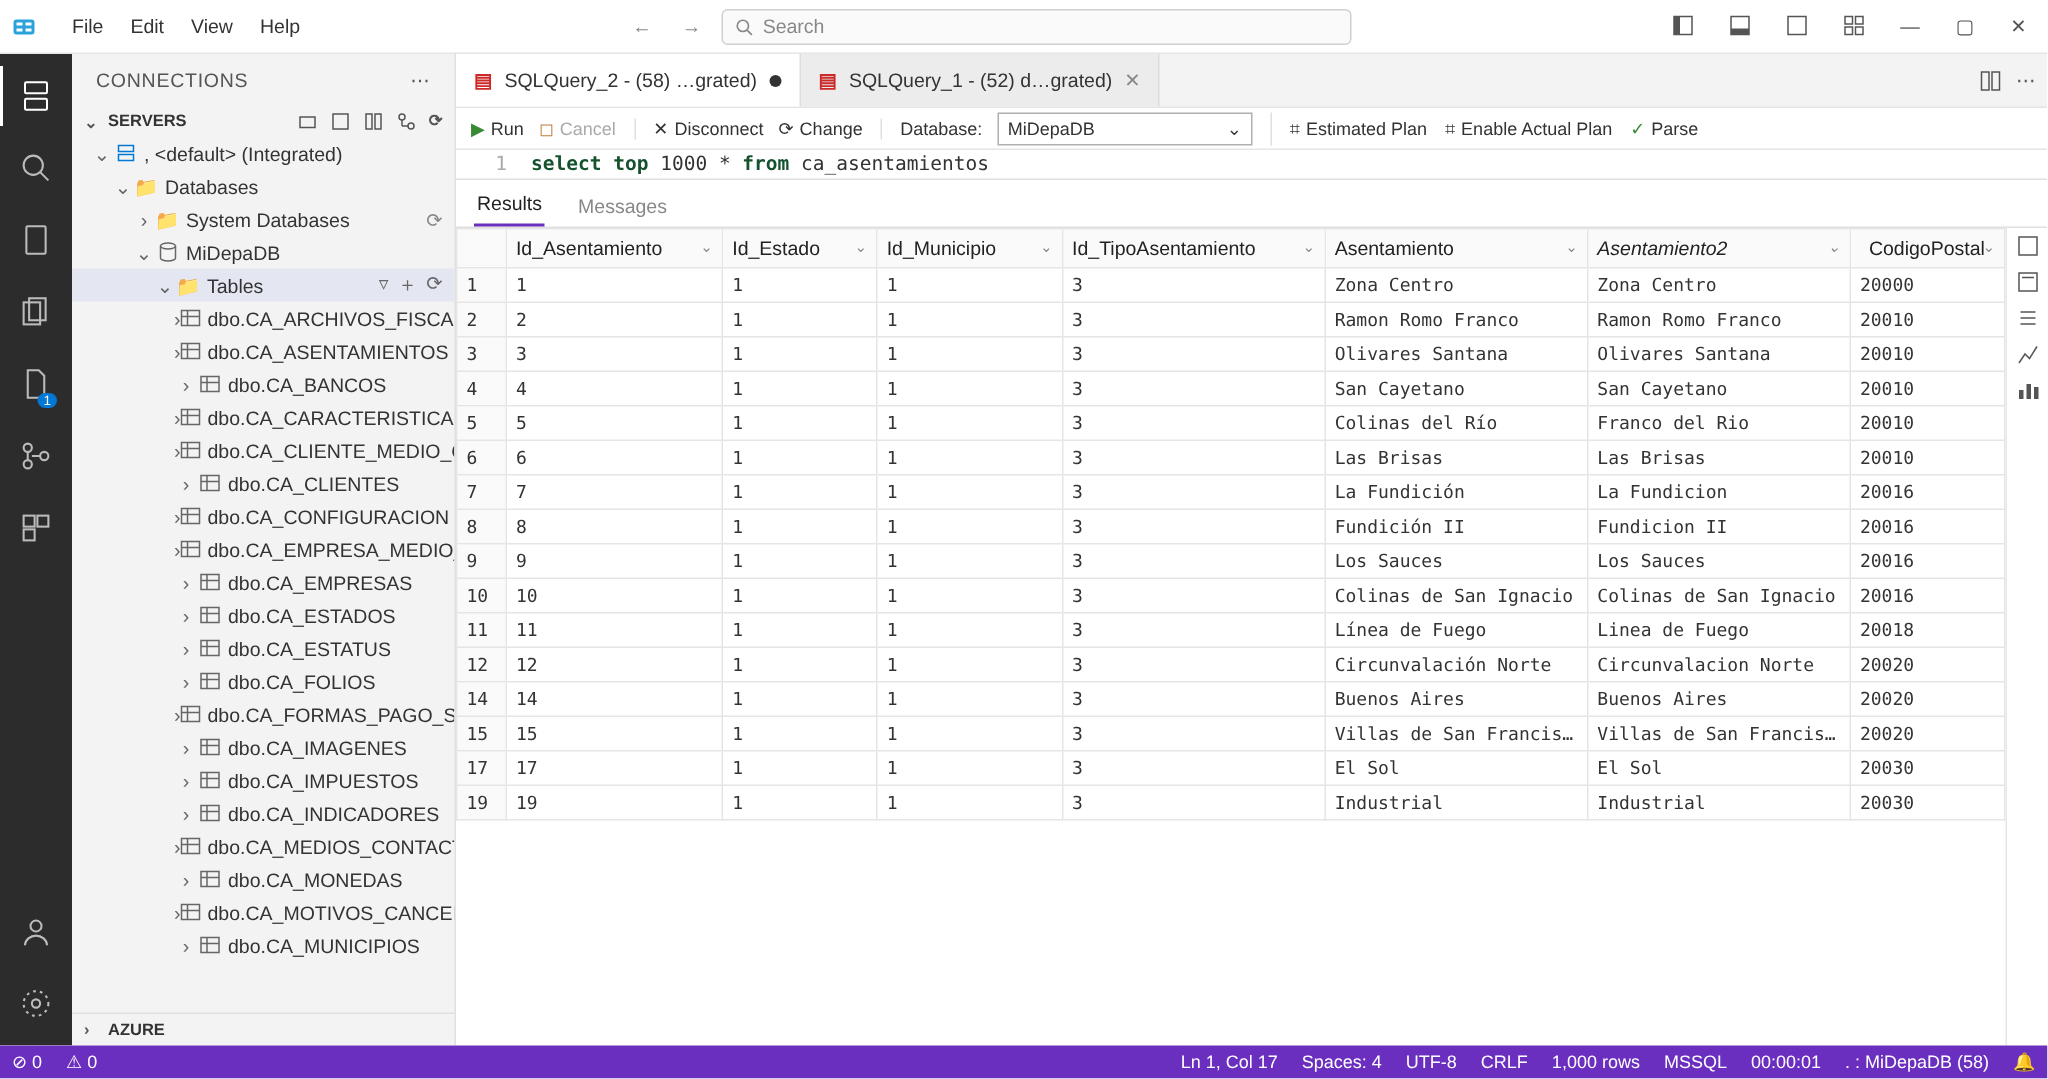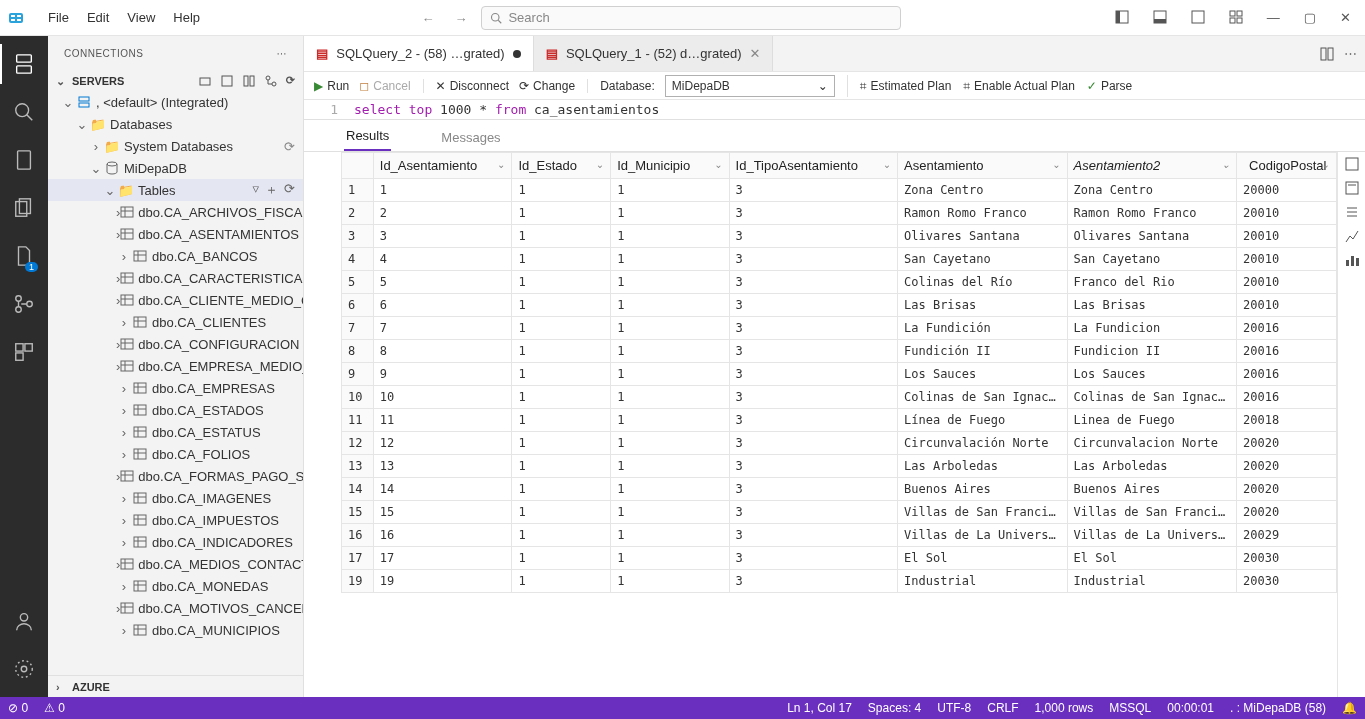--- a/index.html
+++ b/index.html
@@ -15,21 +15,21 @@
 .winbtns { display: flex; gap: 12px; color: #555; }
 .winbtns span { padding: 4px 6px; }
 .main { flex: 1; display: flex; overflow: hidden; }
 .activitybar { width: 48px; background: #2c2c2c; display: flex; flex-direction: column; align-items: center; padding: 8px 0; gap: 8px; }
 .activitybar .item { width: 48px; height: 40px; display: flex; align-items: center; justify-content: center; color: #bbb; position: relative; }
 .activitybar .item.active { color: #fff; }
 .activitybar .item.active::before { content: ""; position: absolute; left: 0; top: 0; bottom: 0; width: 2px; background: #fff; }
 .activitybar .spacer { flex: 1; }
 .badge { position: absolute; bottom: 4px; right: 10px; background: #0078d4; color: #fff; border-radius: 8px; font-size: 9px; padding: 0 4px; }
 .sidebar { width: 256px; background: #f3f3f3; border-right: 1px solid #e0e0e0; display: flex; flex-direction: column; overflow: hidden; }
-.sidebar-header { height: 35px; display: flex; align-items: center; padding: 0 16px; justify-content: space-between; font-size: 10px; letter-spacing: 0.5px; color: #555; }
+.sidebar-header { height: 35px; display: flex; align-items: center; padding: 0 16px; justify-content: space-between; font-size: 13px; letter-spacing: 0.5px; color: #555; }
 .chev { display: inline-block; width: 10px; color: #555; }
 .section-header { display: flex; align-items: center; padding: 3px 8px; gap: 6px; font-size: 11px; font-weight: 600; }
 .section-icons { margin-left: auto; display: flex; gap: 8px; color: #555; }
 .tree { flex: 1; overflow-y: auto; font-size: 13px; }
 .tree-row { display: flex; align-items: center; height: 22px; padding-right: 8px; white-space: nowrap; overflow: hidden; text-overflow: ellipsis; }
 .tree-row.selected { background: #e4e6f1; }
 .tree-row .tw { width: 16px; display: inline-flex; justify-content: center; color: #666; }
 .tree-row .icon { width: 16px; display: inline-flex; justify-content: center; margin-right: 4px; }
 .folder-icon { color: #dcb67a; }
 .db-icon { color: #666; }
@@ -46,28 +46,28 @@
 .tabsbar .right { margin-left: auto; display: flex; align-items: center; padding: 0 8px; gap: 10px; color: #555; }
 .toolbar { height: 28px; display: flex; align-items: center; padding: 0 10px; gap: 12px; border-bottom: 1px solid #e5e5e5; font-size: 12px; }
 .toolbar .grp { display: flex; align-items: center; gap: 10px; padding-right: 12px; border-right: 1px solid #e0e0e0; }
 .toolbar .btn { display: flex; align-items: center; gap: 4px; }
 .run-tri { color: #388a34; }
 .cancel-sq { color: #c08040; }
 .dbselect { border: 1px solid #b0b0b0; height: 22px; width: 170px; display: flex; align-items: center; padding: 0 6px; justify-content: space-between; }
 .check-g { color: #388a34; }
 .codeline { display: flex; font-family: Consolas, monospace; font-size: 13px; padding: 2px 0; }
 .gutter { width: 50px; text-align: right; color: #aaa; padding-right: 16px; }
-.codeline .kw { color: #a21caf; }
+.codeline .kw { color: #14532d; font-weight: bold; }
 .codeline .txt { color: #333; }
 .results-area { flex: 1; display: flex; flex-direction: column; border-top: 1px solid #e0e0e0; overflow: hidden; }
 .result-tabs { height: 32px; display: flex; align-items: flex-end; padding: 0 12px; gap: 20px; border-bottom: 1px solid #e0e0e0; }
-.result-tabs .rtab { padding: 6px 2px; color: #888; margin-left: 28px; }
+.result-tabs .rtab { padding: 6px 2px; color: #888; }
 .result-tabs .rtab.active { color: #222; border-bottom: 2px solid #6b2fbf; font-weight: 500; }
 .grid-wrap { flex: 1; display: flex; overflow: hidden; }
-.grid-scroll { flex: 1; overflow: auto; margin-left: 37px; }
+.grid-scroll { flex: 1; overflow: auto; }
 .grid-tools { width: 28px; border-left: 1px solid #e5e5e5; display: flex; flex-direction: column; align-items: center; padding-top: 4px; gap: 8px; color: #555; }
 table.grid { border-collapse: collapse; font-family: Consolas, monospace; font-size: 12px; width: 100%; }
 table.grid th, table.grid td { border: 1px solid #e5e5e5; padding: 4px 6px; text-align: left; white-space: nowrap; overflow: hidden; text-overflow: ellipsis; }
 table.grid th { background: #fafafa; font-weight: 400; font-family: "Segoe UI", sans-serif; font-size: 13px; color: #222; position: relative; height: 26px; }
 table.grid th .sort { position: absolute; right: 6px; top: 6px; color: #888; font-size: 10px; }
 table.grid .rownum { background: #fafafa; width: 32px; text-align: left; padding-left: 6px; }
 table.grid td { height: 22px; }
 .col-asent { max-width: 160px; }
 .col-asent2 { max-width: 160px; }
 .statusbar { height: 22px; background: #6b2fbf; color: #fff; display: flex; align-items: center; font-size: 12px; padding: 0 8px; gap: 16px; }
@@ -716,58 +716,38 @@
                   <td class="rownum">12</td>
                   <td>12</td>
                   <td>1</td>
                   <td>1</td>
                   <td>3</td>
                   <td class="col-asent">Circunvalación Norte</td>
                   <td class="col-asent2">Circunvalacion Norte</td>
                   <td>20020</td>
                 </tr>
                 <tr>
-                  <td class="rownum">13</td>
-                  <td>13</td>
-                  <td>1</td>
-                  <td>1</td>
-                  <td>3</td>
-                  <td class="col-asent">Las Arboledas</td>
-                  <td class="col-asent2">Las Arboledas</td>
-                  <td>20020</td>
-                </tr>
-                <tr>
                   <td class="rownum">14</td>
                   <td>14</td>
                   <td>1</td>
                   <td>1</td>
                   <td>3</td>
                   <td class="col-asent">Buenos Aires</td>
                   <td class="col-asent2">Buenos Aires</td>
                   <td>20020</td>
                 </tr>
                 <tr>
                   <td class="rownum">15</td>
                   <td>15</td>
                   <td>1</td>
                   <td>1</td>
                   <td>3</td>
                   <td class="col-asent">Villas de San Francisco</td>
                   <td class="col-asent2">Villas de San Francisco</td>
                   <td>20020</td>
-                </tr>
-                <tr>
-                  <td class="rownum">16</td>
-                  <td>16</td>
-                  <td>1</td>
-                  <td>1</td>
-                  <td>3</td>
-                  <td class="col-asent">Villas de La Universid…</td>
-                  <td class="col-asent2">Villas de La Universid…</td>
-                  <td>20029</td>
                 </tr>
                 <tr>
                   <td class="rownum">17</td>
                   <td>17</td>
                   <td>1</td>
                   <td>1</td>
                   <td>3</td>
                   <td class="col-asent">El Sol</td>
                   <td class="col-asent2">El Sol</td>
                   <td>20030</td>

